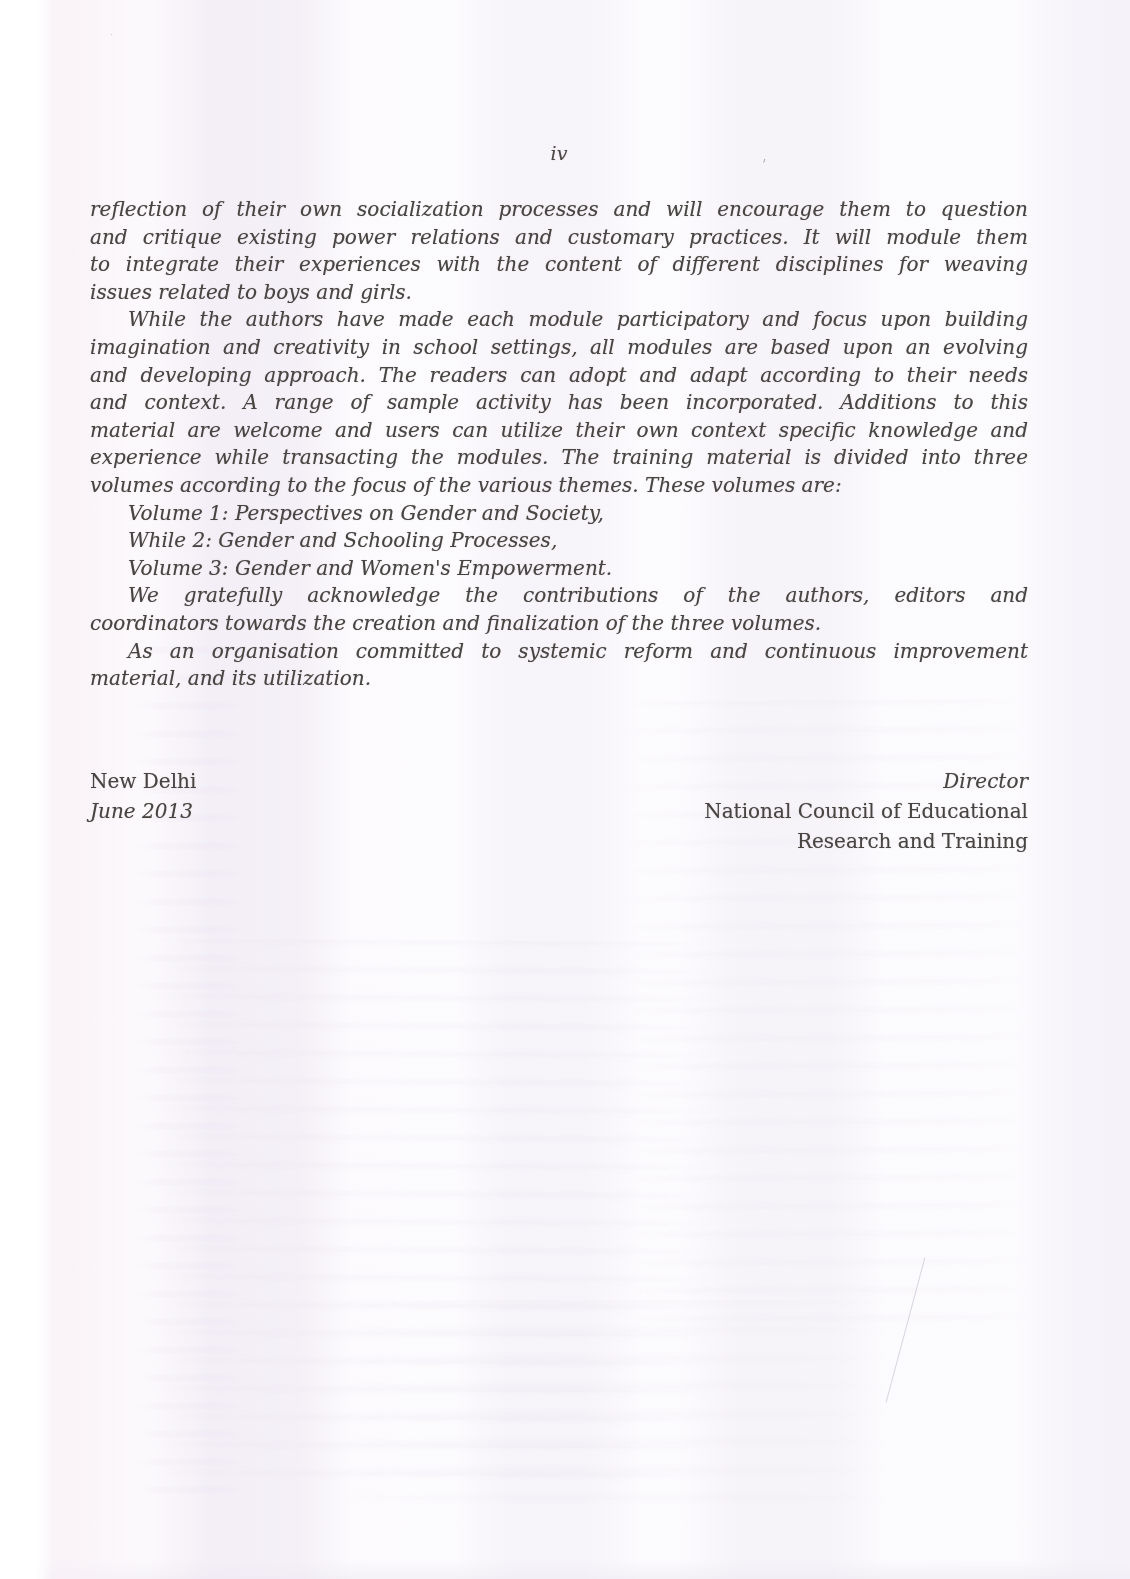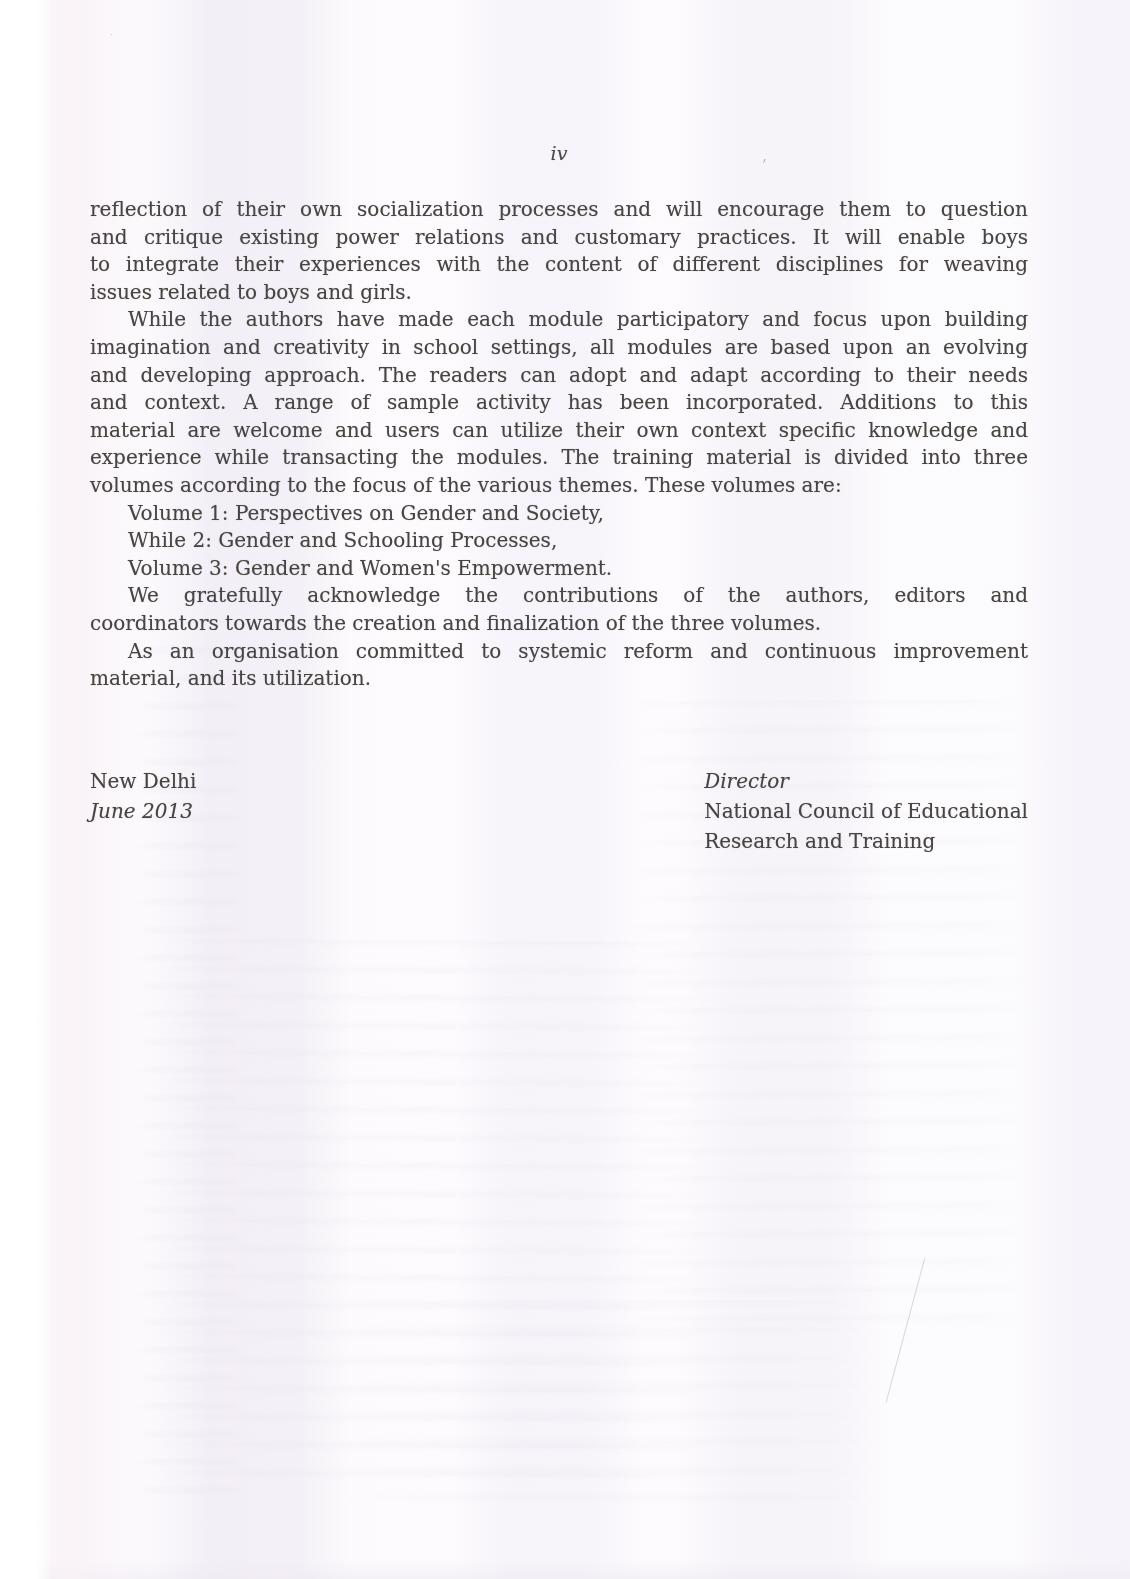--- a/index.html
+++ b/index.html
@@ -75,61 +75,62 @@
     text-align: center;
     font-style: italic;
     font-size: 19px;
     color: #4c4946;
     text-shadow: 0 0 1px rgba(76,73,70,0.35);
     margin-bottom: 28px;
   }
   .body-text {
     font-size: 20px;
     text-shadow: 0 0 1px rgba(71,68,65,0.38);
+    font-style: italic;
   }
   .line {
     height: 27.6px;
     line-height: 27.6px;
     white-space: nowrap;
     text-align: justify;
   }
   .line.just { text-align-last: justify; }
   .line.last { text-align-last: left; }
   .line.indent { padding-left: 38px; }
 
   .sig {
     margin-top: 73px;
     display: flex;
     justify-content: space-between;
     font-size: 20px;
     text-shadow: 0 0 1px rgba(71,68,65,0.38);
   }
   .sig .col div { height: 30px; line-height: 30px; }
-  .sig .col.right { }
+  .sig .col.right { text-align: right; }
   .it { font-style: italic; }
 </style>
 </head>
 <body>
 
 <div class="page">
 
   <div class="ghost g1"></div>
   <div class="ghost g2"></div>
   <div class="ghost g3"></div>
   <div class="ghost g4"></div>
   <div class="scratch"></div>
   <div class="speck s1">’</div>
   <div class="speck s2">·</div>
 
   <div class="content">
     <div class="pagenum">iv</div>
 
     <div class="body-text">
         <div class="line just">reflection of their own socialization processes and will encourage them to question</div>
-        <div class="line just">and critique existing power relations and customary practices. It will enable boys</div>
+        <div class="line just">and critique existing power relations and customary practices. It will module them</div>
         <div class="line just">to integrate their experiences with the content of different disciplines for weaving</div>
         <div class="line last">issues related to boys and girls.</div>
         <div class="line just indent">While the authors have made each module participatory and focus upon building</div>
         <div class="line just">imagination and creativity in school settings, all modules are based upon an evolving</div>
         <div class="line just">and developing approach. The readers can adopt and adapt according to their needs</div>
         <div class="line just">and context. A range of sample activity has been incorporated. Additions to this</div>
         <div class="line just">material are welcome and users can utilize their own context specific knowledge and</div>
         <div class="line just">experience while transacting the modules. The training material is divided into three</div>
         <div class="line last">volumes according to the focus of the various themes. These volumes are:</div>
         <div class="line last indent">Volume 1: Perspectives on Gender and Society,</div>

